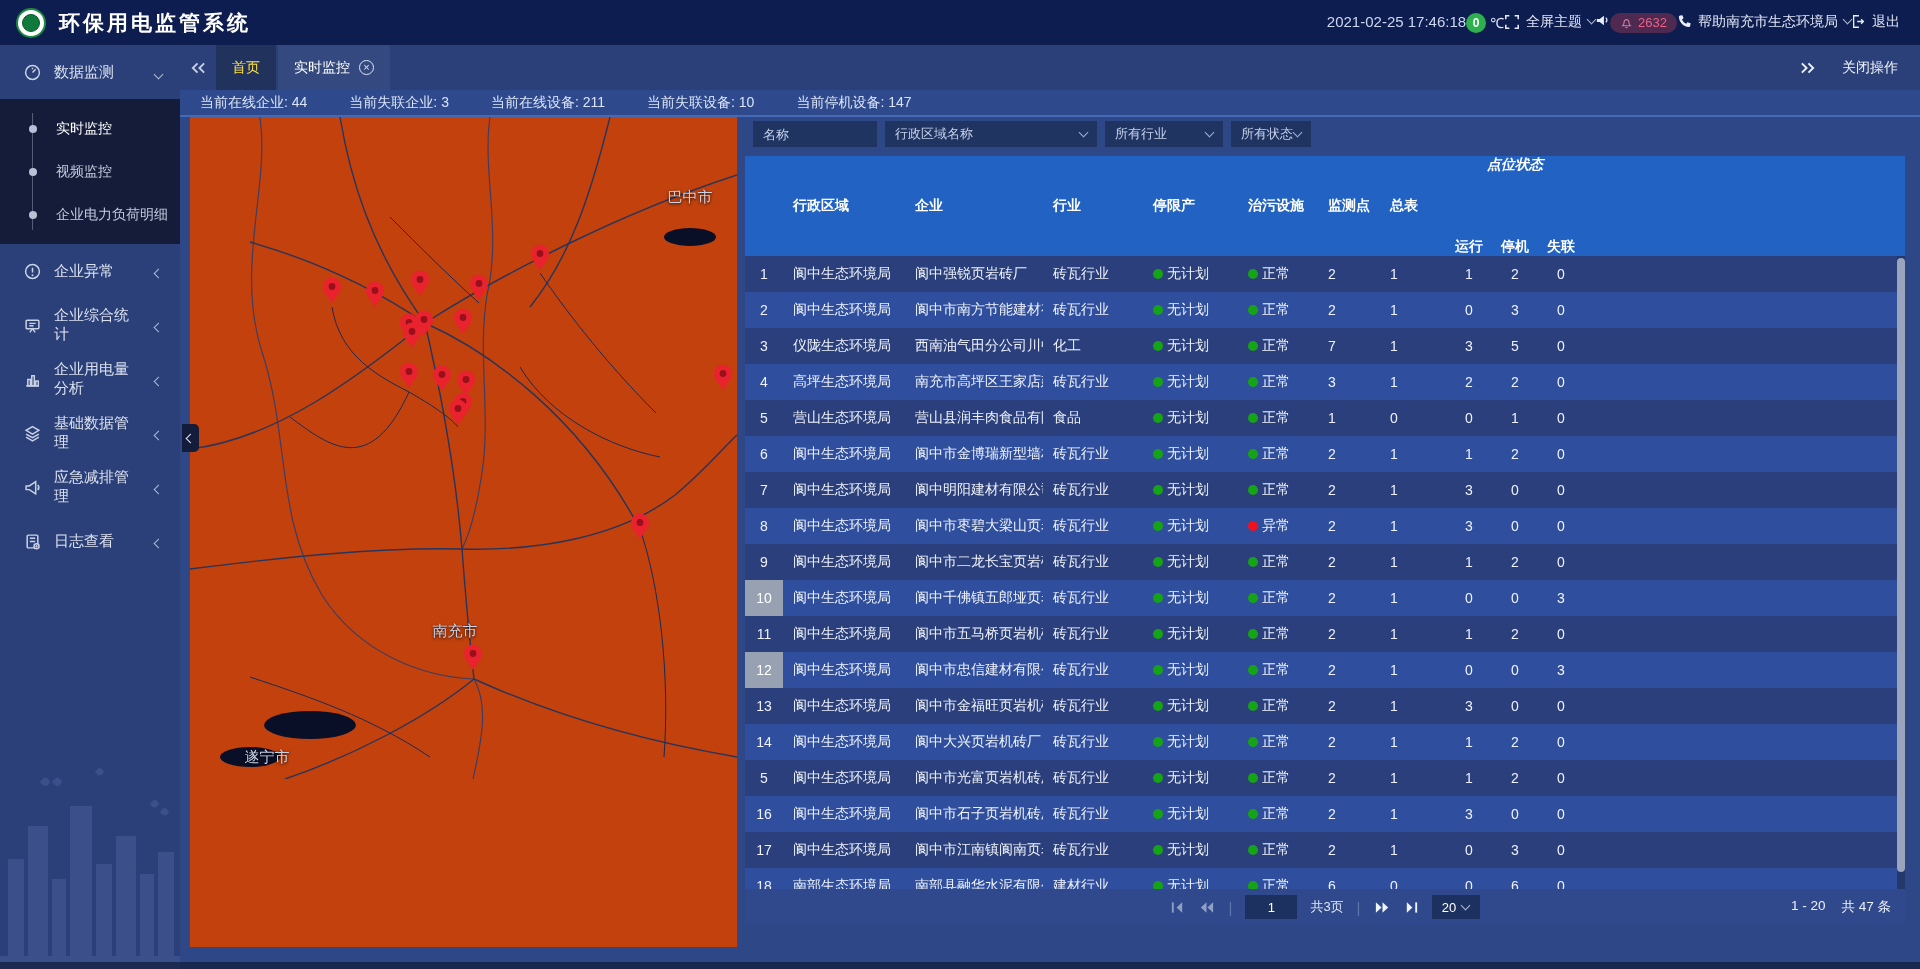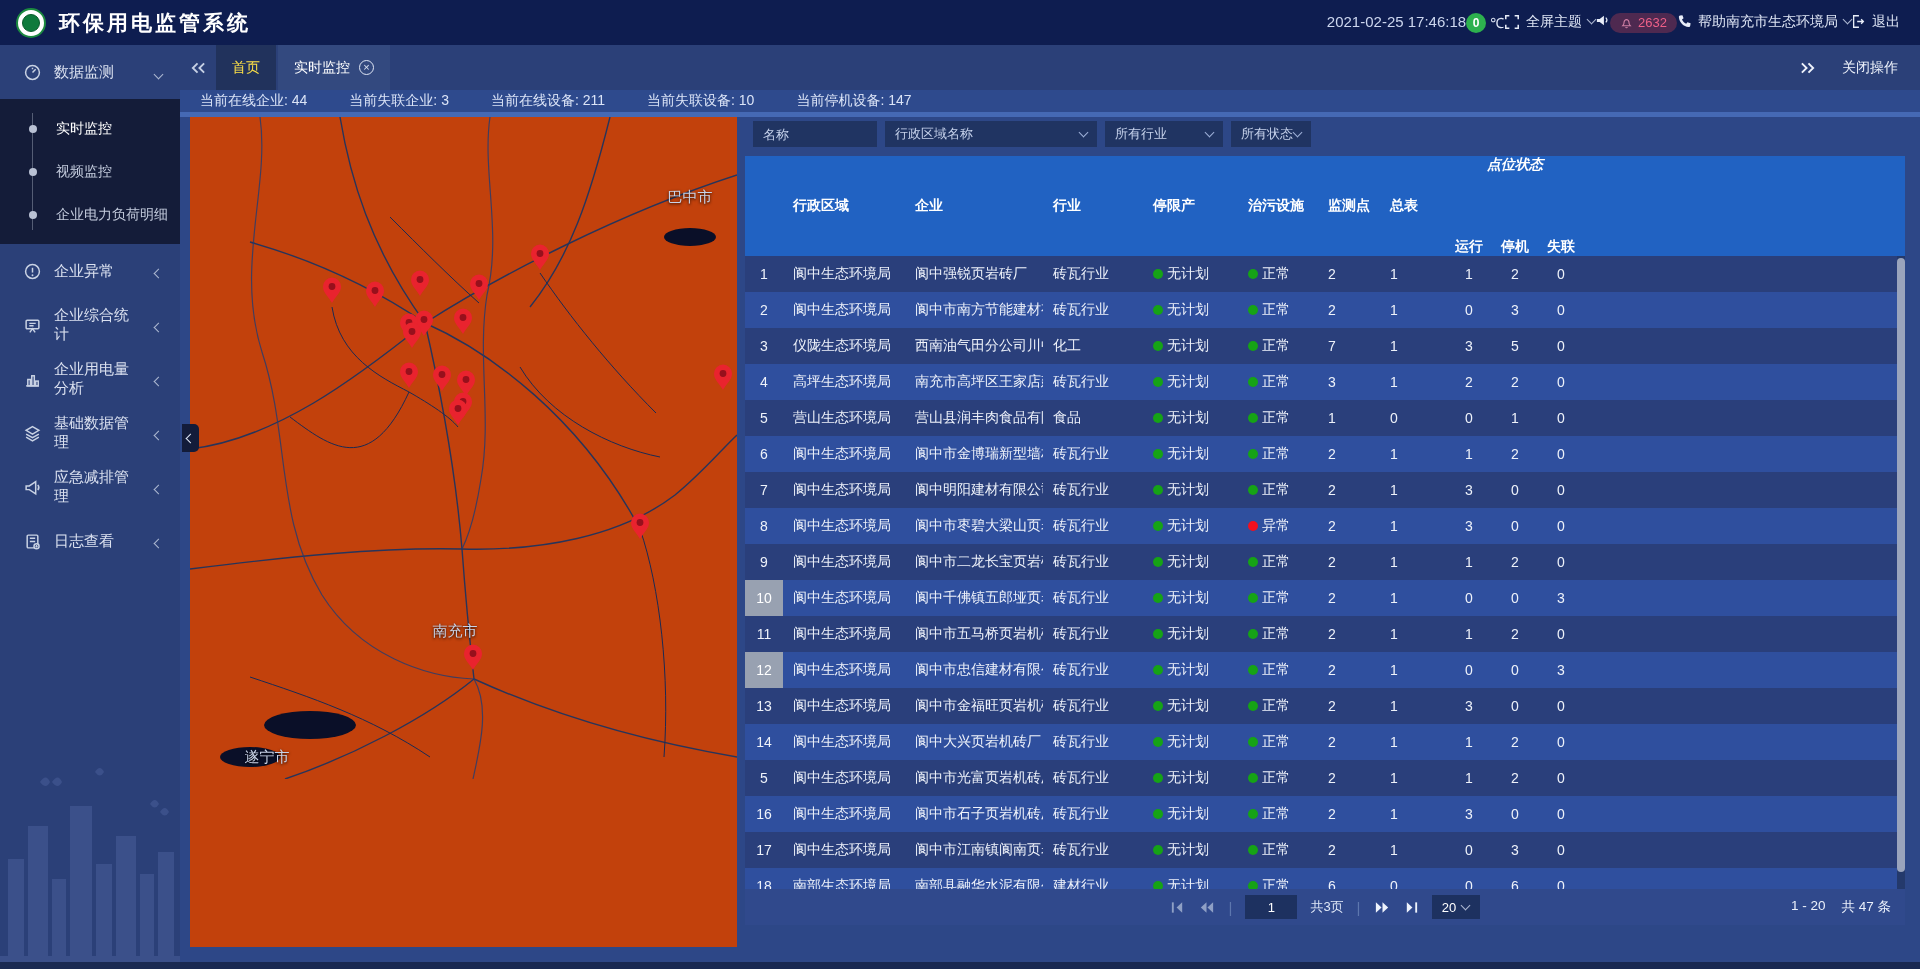--- a/index.html
+++ b/index.html
@@ -32,21 +32,21 @@
 .skyline{position:absolute;left:0;bottom:0;width:180px;height:205px}
 
 .tabbar{position:absolute;left:180px;top:45px;width:1740px;height:45px;background:#2b4078;display:flex;align-items:stretch;z-index:4}
 .tab-nav{display:flex;align-items:center;padding:0 10px;color:#c6d0e4;cursor:pointer}
 .tab-list{display:flex;align-items:stretch;gap:2px}
 .tab{padding:0 16px;display:flex;align-items:center;gap:9px;font-size:14px;color:#fde047;background:#21325c;cursor:pointer}
 .tab.active{background:#33497f;color:#fff}
 .tab-close{width:15px;height:15px;border:1px solid #dfe6f5;border-radius:50%;font-size:11px;line-height:12px;text-align:center;color:#dfe6f5}
 .tabbar-right{margin-left:auto;display:flex;align-items:center;gap:16px;padding-right:22px;color:#eef2fb;font-size:14px}
 
-.statsbar{position:absolute;left:180px;top:90px;width:1740px;height:27px;background:#2e4a8d;display:flex;align-items:center;gap:42px;padding-left:20px;font-size:14px;color:#dbe4f7;border-bottom:5px solid #fde047;border-bottom-color:#4569b4;z-index:3}
+.statsbar{position:absolute;left:180px;top:90px;width:1740px;height:27px;background:#2e4a8d;display:flex;align-items:center;gap:42px;padding-left:20px;font-size:14px;color:#dbe4f7;border-bottom:2px solid #fde047;border-bottom-color:#4569b4;z-index:3}
 
 .map{position:absolute;left:190px;top:117px;width:547px;height:830px;background:#c2410c;overflow:hidden;z-index:2}
 .map-label{position:absolute;color:#c9d3e8;font-size:15px;transform:translate(-50%,-50%);text-shadow:0 1px 3px #000;white-space:nowrap}
 .pin{position:absolute;width:22px;height:28px;cursor:pointer}
 .collapse-handle{position:absolute;left:182px;top:424px;width:17px;height:28px;background:#131c3a;border-radius:0 5px 5px 0;display:flex;align-items:center;justify-content:center;z-index:7;cursor:pointer}
 .collapse-handle .chv{border-color:#dfe7f6}
 
 .filters{position:absolute;left:753px;top:121px;display:flex;gap:8px;z-index:3}
 .fc{height:26px;background:#203462;color:#c7d3ec;font-size:13px;display:flex;align-items:center;padding:0 10px;cursor:pointer}
 input.fc{border:0;outline:0;width:124px;cursor:text}

